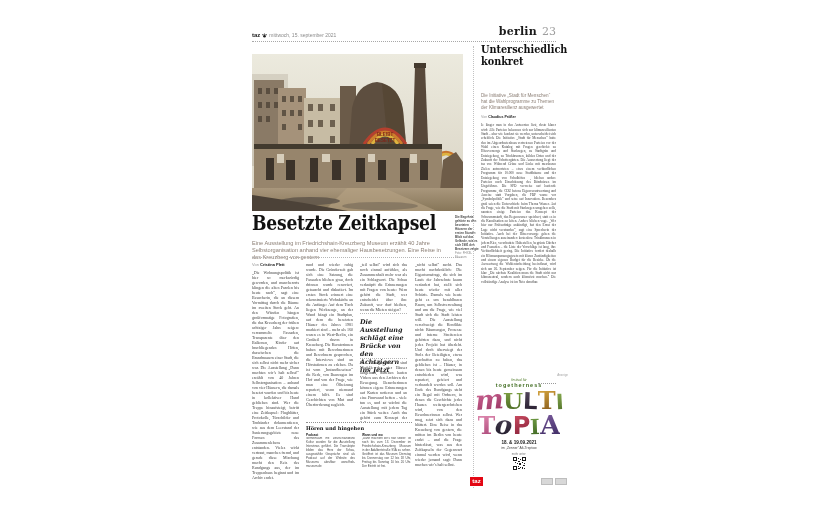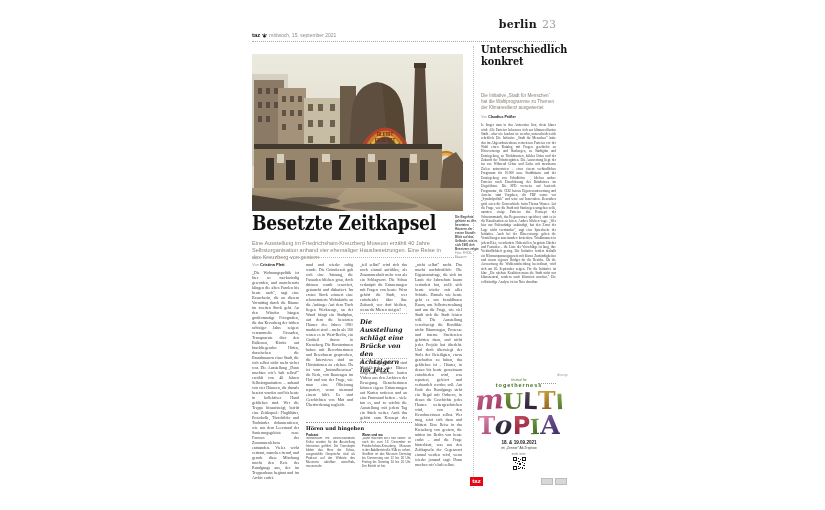--- a/index.html
+++ b/index.html
@@ -5,21 +5,21 @@
   html,body{margin:0;padding:0;background:#fff;}
   .canvas{position:relative;width:825px;height:510px;background:#ffffff;overflow:hidden;
           font-family:"Liberation Serif",serif;color:#2b2b2b;}
 
   
   .masthead{position:absolute;left:252px;top:24px;width:304px;height:17px;
             border-bottom:1px dotted #a8a8a8;}
   .mh-left{position:absolute;left:0;bottom:3px;font-family:"Liberation Sans",sans-serif;
            font-size:5px;color:#8b8b8b;display:flex;align-items:center;gap:2px;}
   .mh-brand{font-weight:bold;color:#1a1a1a;font-size:6px;}
-  .mh-right{position:absolute;right:0;bottom:9px;font-family:"DejaVu Serif",serif;}
+  .mh-right{position:absolute;right:0;bottom:2px;font-family:"DejaVu Serif",serif;}
   .mh-section{font-weight:bold;font-size:11px;color:#1a1a1a;letter-spacing:.2px;}
   .mh-page{font-size:11px;color:#9d9d9d;}
 
   
   .photo{position:absolute;left:252px;top:54px;width:211px;height:157px;display:block;}
 
   
   .caption{position:absolute;left:455px;top:215px;width:25px;height:48px;overflow:hidden;
            font-family:"Liberation Sans",sans-serif;font-size:3px;line-height:4px;
            color:#4c4c4c;font-weight:bold;}

